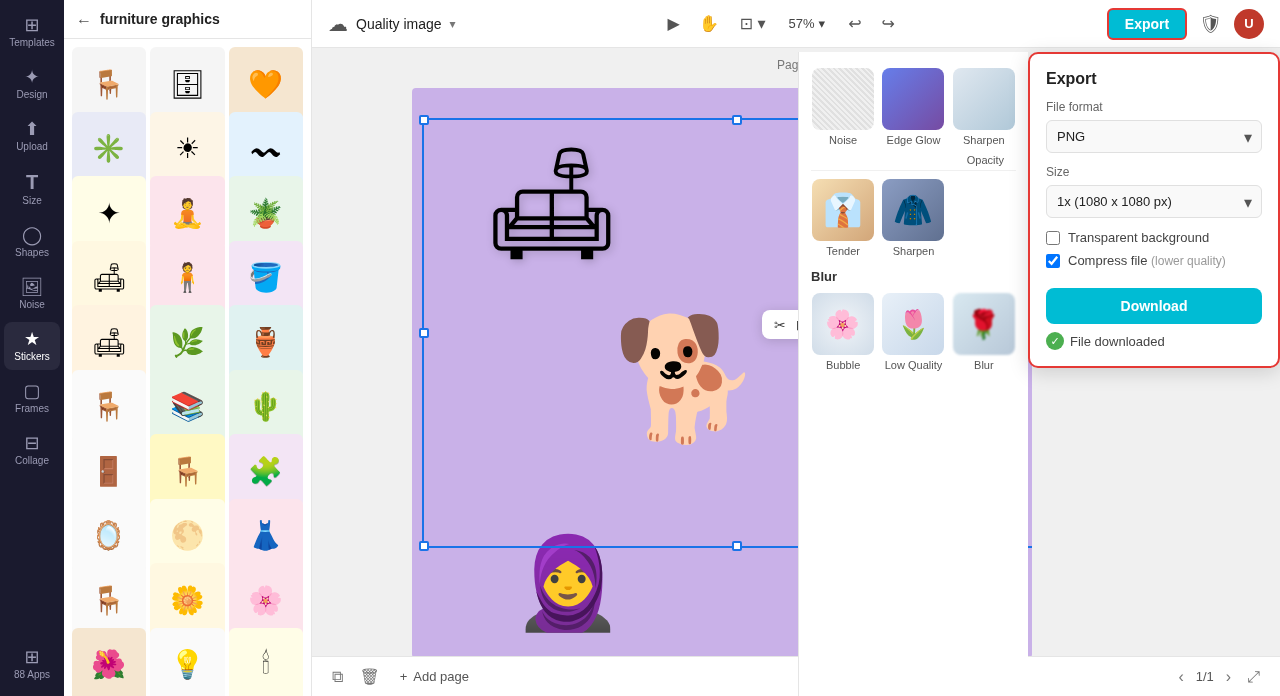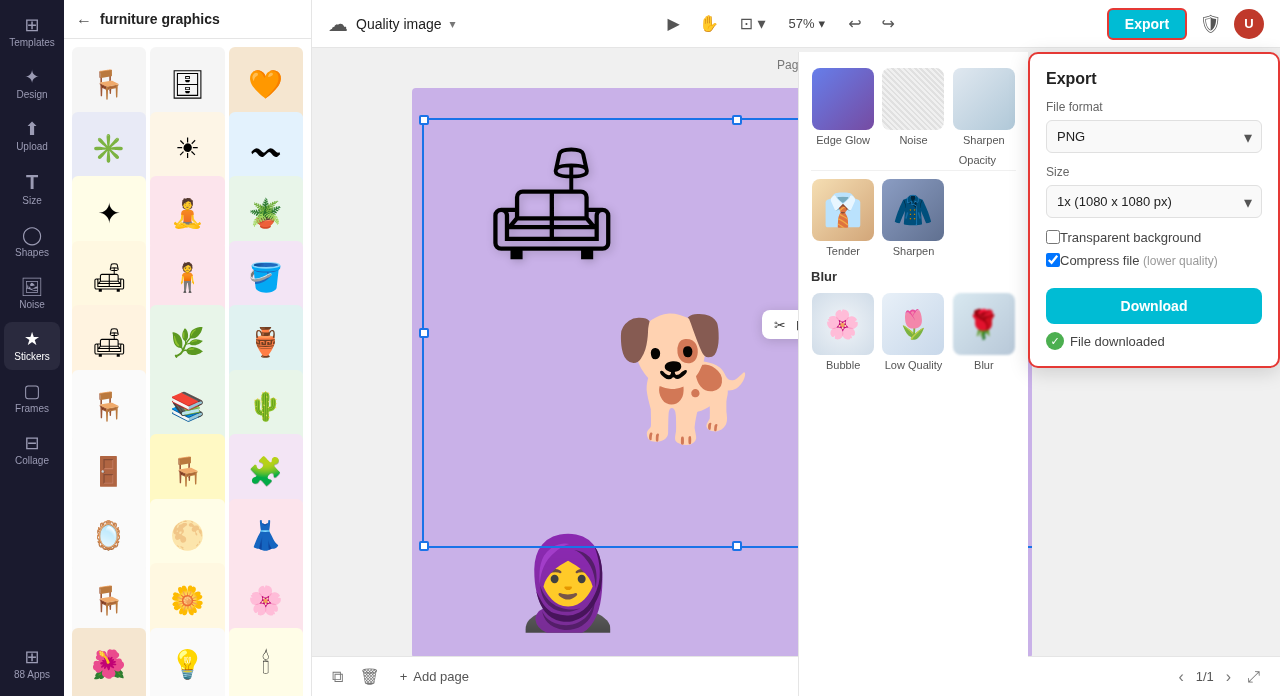--- a/index.html
+++ b/index.html
@@ -224,22 +224,22 @@
     .select-arrow {
       position: absolute;
       right: 10px;
       top: 50%;
       transform: translateY(-50%);
       pointer-events: none;
       color: #555;
     }
     .checkbox-row {
       display: flex;
-      align-items: flex-start;
-      gap: 0;
+      align-items: flex-end;
+      gap: 8px;
       margin-bottom: 8px;
     }
     .checkbox-row input[type="checkbox"] {
       width: 14px;
       height: 14px;
       cursor: pointer;
     }
     .checkbox-label {
       font-size: 13px;
       color: #444;
@@ -482,34 +482,34 @@
       <button class="bottom-btn">›</button>
       <button class="bottom-btn">⤢</button>
     </div>
   </div>
 
   <div class="effects-panel">
     <div class="effects-section">
 
       <div style="display:grid;grid-template-columns:repeat(3,1fr);gap:6px;padding:8px 0 4px 0;">
         <div class="effect-item">
+          <div style="width:62px;height:62px;border-radius:8px;background:repeating-linear-gradient(45deg,#f0f0f0,#f0f0f0 2px,#e0e0e0 2px,#e0e0e0 4px);"></div>
+          <span style="font-size:11px;color:#555;">Noise</span>
+        </div>
+        <div class="effect-item">
           <div style="width:62px;height:62px;border-radius:8px;background:linear-gradient(135deg,#667eea,#764ba2);"></div>
           <span style="font-size:11px;color:#555;">Edge Glow</span>
         </div>
         <div class="effect-item">
-          <div style="width:62px;height:62px;border-radius:8px;background:repeating-linear-gradient(45deg,#f0f0f0,#f0f0f0 2px,#e0e0e0 2px,#e0e0e0 4px);"></div>
-          <span style="font-size:11px;color:#555;">Noise</span>
-        </div>
-        <div class="effect-item">
           <div style="width:62px;height:62px;border-radius:8px;background:linear-gradient(135deg,#e0e8f0,#b0c8d8);"></div>
           <span style="font-size:11px;color:#555;">Sharpen</span>
         </div>
       </div>
       <div style="display:flex;justify-content:flex-end;align-items:center;padding:4px 0;border-bottom:1px solid #f0f0f0;">
-        <span style="font-size:11px;color:#555;margin-right:20px;">Opacity</span>
+        <span style="font-size:11px;color:#555;margin-right:12px;">Opacity</span>
       </div>
 
       <div style="display:grid;grid-template-columns:repeat(3,1fr);gap:6px;padding:8px 0 4px 0;">
         <div class="effect-item">
           <div style="width:62px;height:62px;border-radius:8px;background:linear-gradient(135deg,#f5deb3,#d2a679);overflow:hidden;display:flex;align-items:center;justify-content:center;font-size:32px;">👔</div>
           <span style="font-size:11px;color:#555;">Tender</span>
         </div>
         <div class="effect-item">
           <div style="width:62px;height:62px;border-radius:8px;background:linear-gradient(135deg,#8b9dc3,#607090);overflow:hidden;display:flex;align-items:center;justify-content:center;font-size:32px;">🧥</div>
           <span style="font-size:11px;color:#555;">Sharpen</span>

